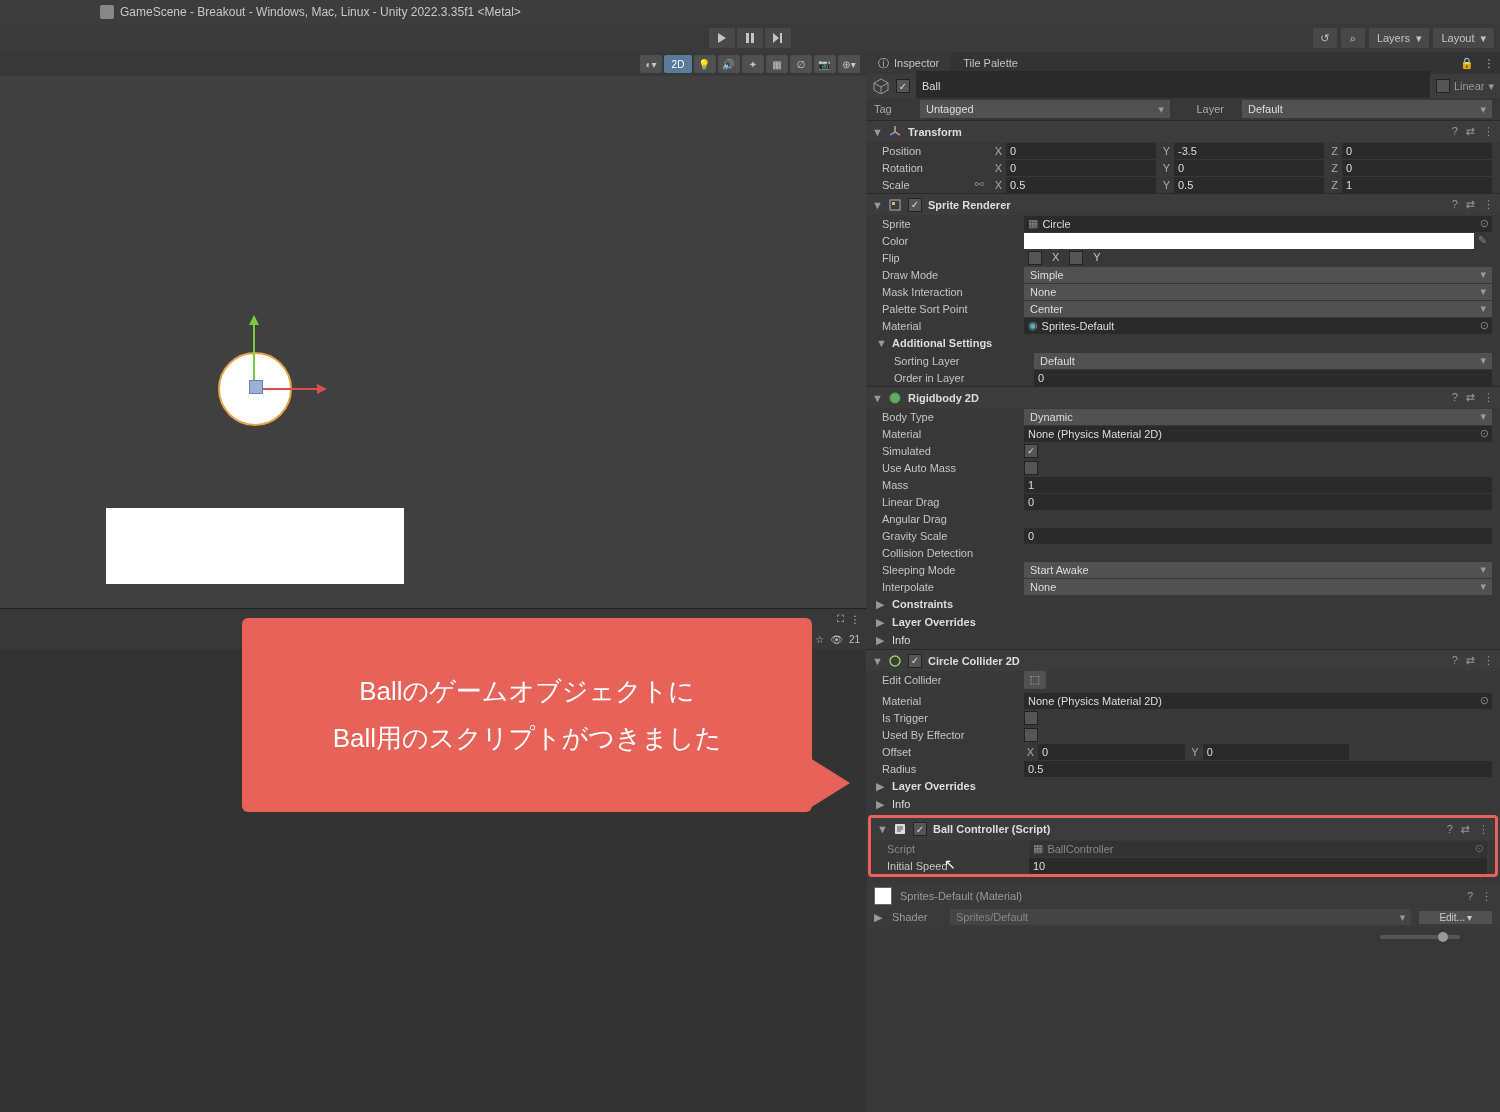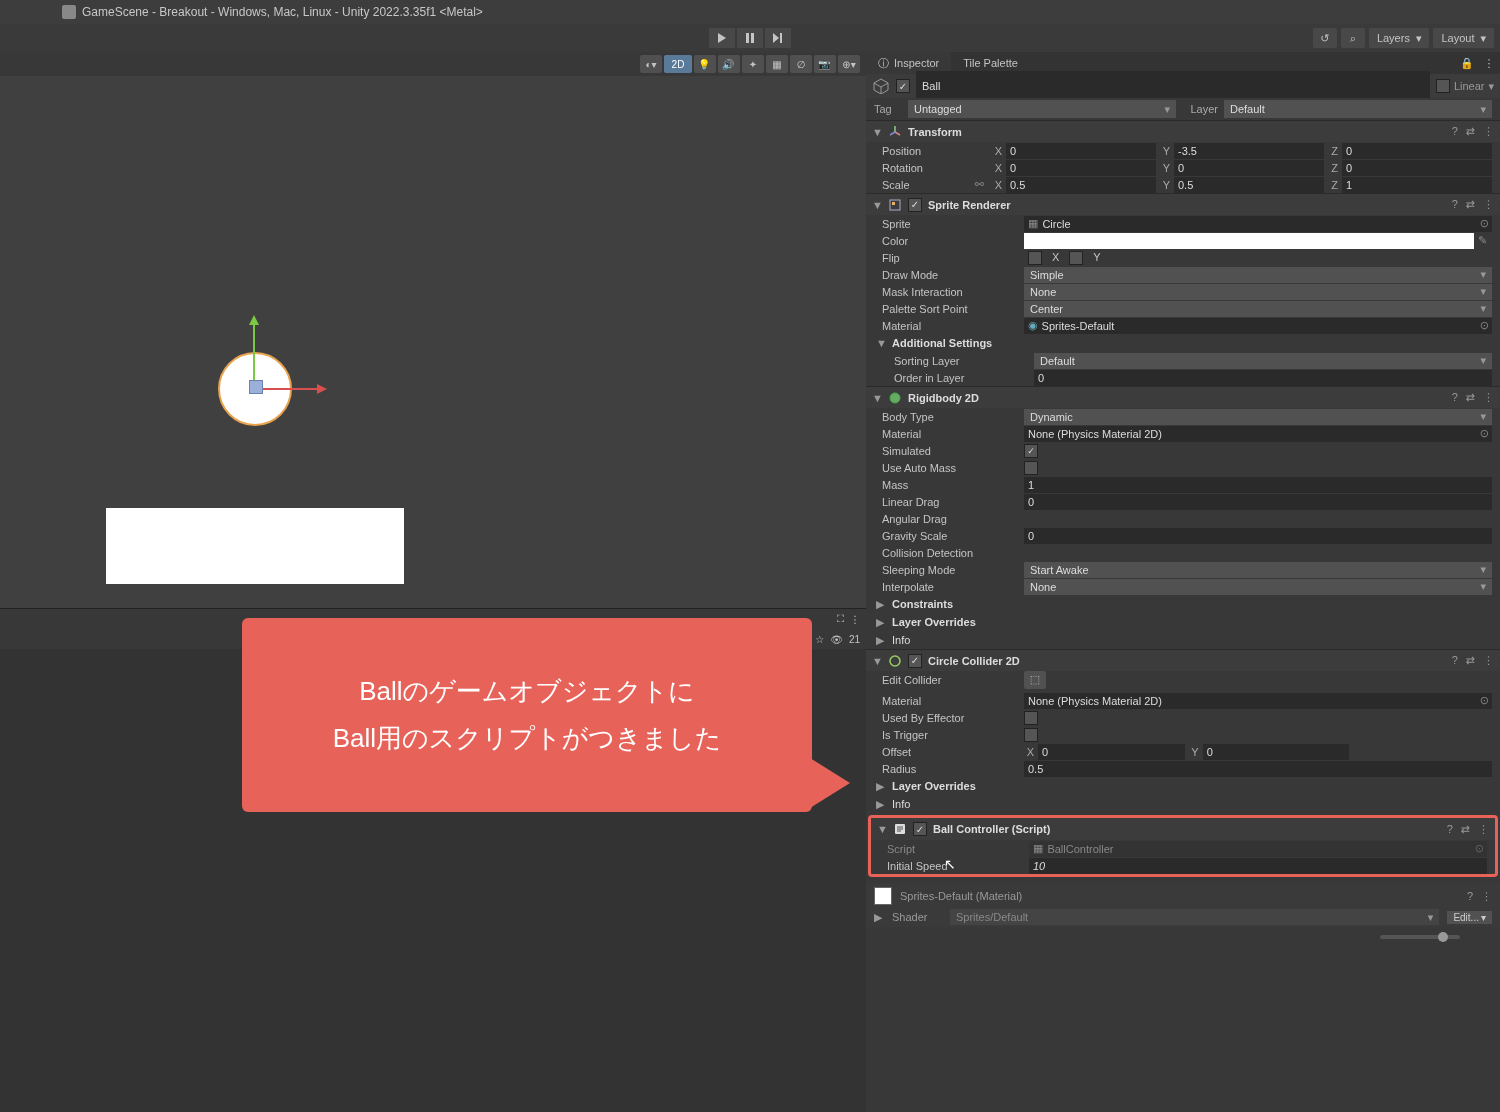--- a/index.html
+++ b/index.html
@@ -1,17 +1,17 @@
 <!DOCTYPE html>
 <html><head>
 <meta charset="utf-8">
 <style>
 *{margin:0;padding:0;box-sizing:border-box;font-family:Arial,Helvetica,sans-serif;user-select:none}
 body{background:#222;color:#c4c4c4;font-size:11px;width:1500px;height:1112px;overflow:hidden;position:relative}
-.titlebar{height:24px;background:#3d3d3d;display:flex;align-items:center;padding-left:62px;color:#c8c8c8;font-size:12px}
+.titlebar{height:24px;background:#3d3d3d;display:flex;align-items:center;padding-left:100px;color:#c8c8c8;font-size:12px}
 .titlebar .icon{width:14px;height:14px;background:#888;margin-right:6px;border-radius:2px}
 .toolbar-main{height:28px;background:#3a3a3a;display:flex;align-items:center;justify-content:center;position:relative}
 .play-controls{display:flex;gap:2px}
 .play-btn{width:26px;height:20px;background:#484848;display:flex;align-items:center;justify-content:center;cursor:pointer}
 .toolbar-right{position:absolute;right:6px;display:flex;gap:4px;align-items:center}
 .tb-icon-btn{width:24px;height:20px;background:#484848;display:flex;align-items:center;justify-content:center;cursor:pointer;border-radius:2px}
 .tb-dd{height:20px;background:#484848;padding:0 8px;display:flex;align-items:center;cursor:pointer;border-radius:2px;gap:6px}
 .main-area{display:flex;height:1060px}
 .scene-area{width:866px;display:flex;flex-direction:column}
 .scene-toolbar{height:24px;background:#383838;display:flex;justify-content:flex-end;align-items:center;padding-right:6px;gap:2px}
@@ -32,21 +32,21 @@
 .tabs{height:22px;background:#333;display:flex;align-items:stretch}
 .tab{padding:0 12px;display:flex;align-items:center;cursor:pointer;gap:5px;font-size:11px}
 .tab.active{background:#383838}
 .tab-filler{flex:1}
 .tab-lock{width:22px;display:flex;align-items:center;justify-content:center;cursor:pointer}
 .obj-header{height:24px;background:#3c3c3c;display:flex;align-items:center;padding:0 6px;gap:6px}
 .cube-icon{width:18px;height:18px;display:flex;align-items:center;justify-content:center}
 .check{width:14px;height:14px;background:#555;border:1px solid #222;display:flex;align-items:center;justify-content:center;cursor:pointer;font-size:10px;color:#ddd}
 .obj-name-input{flex:1;height:30px;background:#2a2a2a;border:none;color:#ddd;padding:0 6px;font-size:11px}
 .static-grp{display:flex;align-items:center;gap:4px;color:#999}
-.tag-row{height:22px;display:flex;align-items:center;padding:0 8px;gap:6px;background:#383838}
+.tag-row{height:22px;display:flex;align-items:center;padding:0 8px;gap:18px;background:#383838}
 .tag-label{color:#aaa;width:28px}
 .dd{height:18px;background:#515151;border:none;color:#ddd;padding:0 6px;cursor:pointer;display:flex;align-items:center;justify-content:space-between;font-size:11px}
 .dd::after{content:'▾';color:#999;margin-left:6px}
 .comp-header{height:22px;background:#3c3c3c;display:flex;align-items:center;padding:0 6px;gap:6px;border-top:1px solid #2a2a2a}
 .comp-arrow{width:10px;cursor:pointer;color:#999}
 .comp-icon{width:14px;height:14px;display:flex;align-items:center;justify-content:center}
 .comp-title{flex:1;font-weight:bold;color:#ddd}
 .comp-btns{display:flex;gap:8px;color:#999}
 .comp-btn{cursor:pointer}
 .prop-row{height:17px;display:flex;align-items:center;padding:0 8px 0 16px;gap:4px}
@@ -425,25 +425,25 @@
         <div class="edit-btn-sm">⬚</div>
       </div>
     <div style="height:4px"></div>
     <div class="prop-row">
         <span class="prop-label">Material</span>
         <div class="obj-field">
           <span>None (Physics Material 2D)</span>
         </div>
       </div>
     <div class="prop-row">
+        <span class="prop-label">Is Trigger</span>
+        <div class="check-sm"></div>
+      </div>
+    <div class="prop-row">
         <span class="prop-label">Used By Effector</span>
-        <div class="check-sm"></div>
-      </div>
-    <div class="prop-row">
-        <span class="prop-label">Is Trigger</span>
         <div class="check-sm"></div>
       </div>
     <div class="prop-row">
         <span class="prop-label">Offset</span>
         <div class="xyz-grp">
           <span class="xyz-lbl">X</span>
           <input class="num-input" value="0" style="">
           <span class="xyz-lbl">Y</span>
           <input class="num-input" value="0" style="">
           <span style="flex:1"></span>
@@ -483,38 +483,38 @@
       </div>
       <div class="prop-row">
           <span class="prop-label" style="color:#888">Script</span>
           <div class="disabled-field">
             <span>▦</span>
             <span>BallController</span>
           </div>
         </div>
       <div class="prop-row">
           <span class="prop-label">Initial Speed</span>
-          <input class="num-input" style="flex: 1 1 0%; font-style: italic;" value="10">
+          <input class="num-input" style="flex: 1 1 0%;" value="10">
         </div>
     </div>
 
     <div class="material-footer">
       <div class="mat-row">
         <div class="mat-swatch"></div>
         <span class="mat-name">Sprites-Default (Material)</span>
         <span style="color:#999">?</span>
         <span style="color:#999">⋮</span>
       </div>
       <div class="mat-row">
         <span style="width:10px;color:#999">▶</span>
         <span style="width:50px;color:#999">Shader</span>
         <div class="full-dd" style="flex:1;background:#444;color:#888">
             <span>Sprites/Default</span>
           </div>
-        <div style="padding:1px 6px;background:#515151;color:#ccc;cursor:pointer;display:flex;align-items:flex-end;gap:2px;font-size:10px">
+        <div style="padding:1px 20px;background:#515151;color:#ccc;cursor:pointer;display:flex;align-items:flex-end;gap:2px;font-size:10px">
             <span>Edit...</span>
             <span>▾</span>
           </div>
       </div>
     </div>
 
     <div class="slider-bar">
       <div class="slider">
           <div class="slider-thumb"></div>
         </div>

